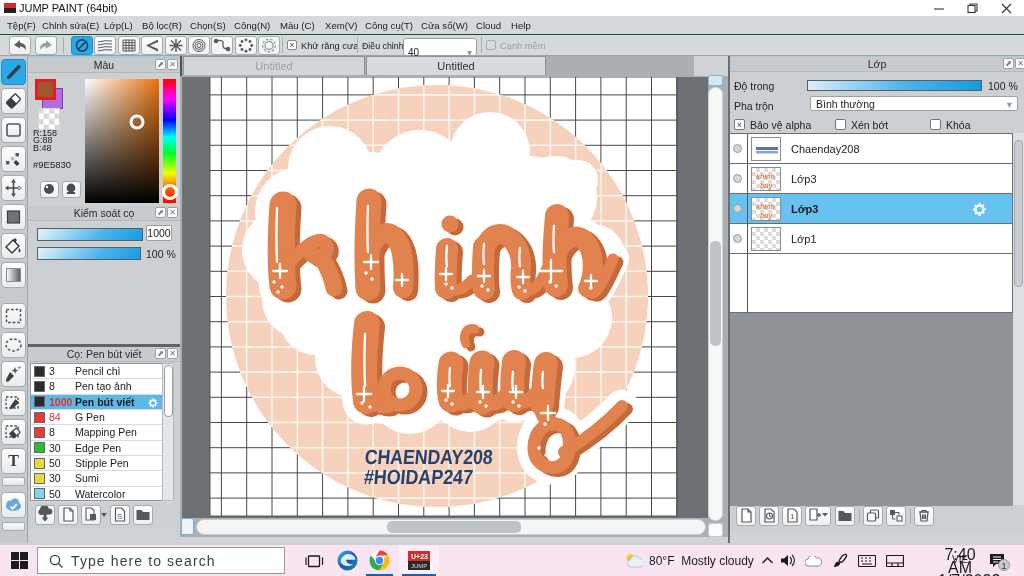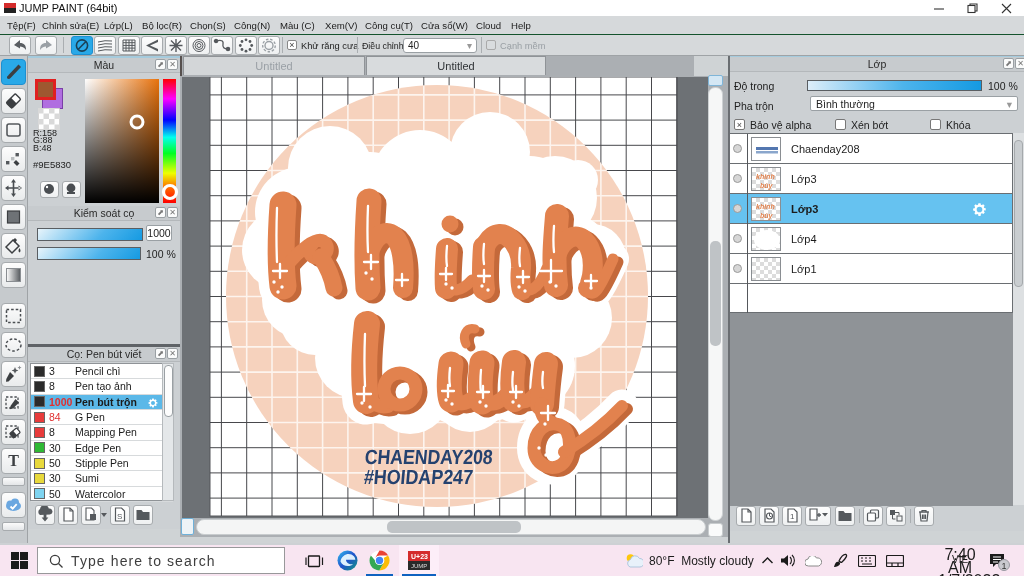--- a/index.html
+++ b/index.html
@@ -120,21 +120,21 @@
         </svg></div>
     <div class="tbtn" style="left:258px"><svg width="20" height="17" viewBox="0 0 20 17" stroke="#9aa0a5" stroke-width="1.4" fill="none">
           <circle cx="10" cy="8.5" r="4"></circle>
           <circle cx="10" cy="8.5" r="6.3" stroke-dasharray="2.5 1.8"></circle>
         </svg></div>
     <div class="tsep" style="left:282px"></div>
     <div style="position:absolute;left:287px;top:5px;width:10px;height:10px;background:#fff;border:1px solid #888;border-radius:2px;font-size:9px;line-height:9px;text-align:center;color:#444">×</div>
     <div class="tlabel" style="left:301px;top:6px">Khử răng cưa</div>
     <div class="tsep" style="left:357px"></div>
     <div class="tlabel" style="left:362px;top:6px;font-size:8.8px">Điều chỉnh</div>
-    <div style="position:absolute;left:403px;top:3px;width:74px;height:15px;background:#fff;border:1px solid #9aa0a4;border-radius:3px;font-size:10px;color:#222;padding:1px 4px">40<span style="float:right;color:#999">▾</span></div>
+    <div style="position:absolute;left:403px;top:3px;width:74px;height:15px;background:#fff;border:1px solid #9aa0a4;border-radius:3px;font-size:10px;color:#222;padding:8px 4px">40<span style="float:right;color:#999">▾</span></div>
     <div class="tsep" style="left:481px"></div>
     <div style="position:absolute;left:486px;top:5px;width:10px;height:10px;background:#d9dcde;border:1px solid #aaa;border-radius:2px"></div>
     <div class="tlabel" style="left:500px;top:6px;color:#9aa0a5">Cạnh mềm</div>
   </div>
   <div class="abs" id="toolcol">
     <div class="vbtn blue" style="top:3px"><svg width="23" height="24" viewBox="0 0 23 24">
           <path d="M16.5 4.5 L19 7 L9 17.5 L5.5 18.5 L6.5 15 Z" fill="#3c3f42"></path>
           <circle cx="6.8" cy="17.2" r="1.8" fill="#3c3f42"></circle>
         </svg></div>
     <div class="vbtn" style="top:32px"><svg width="23" height="24" viewBox="0 0 23 24">
@@ -264,21 +264,21 @@
           <span>Pencil chì</span>
         </div>
       <div class="brow">
           <i style="background:#2b2b2b"></i>
           <b class="num">8</b>
           <span>Pen tạo ảnh</span>
         </div>
       <div class="brow sel">
           <i style="background:#2b2b2b"></i>
           <b class="num" style="color:#e03030;font-weight:bold">1000</b>
-          <span style="font-weight:bold">Pen bút trộn</span>
+          <span style="font-weight:bold">Pen bút viết</span>
           <svg width="12" height="12" viewBox="0 0 24 24" style="position:absolute;right:14px;top:2px">
             <path fill="#fff" d="M12 8a4 4 0 100 8 4 4 0 000-8zm9 5.5l-2.2-.4a7 7 0 01-.6 1.5l1.3 1.8-2.1 2.1-1.8-1.3c-.5.3-1 .5-1.5.6L13.5 21h-3l-.4-2.2a7 7 0 01-1.5-.6l-1.8 1.3-2.1-2.1 1.3-1.8c-.3-.5-.5-1-.6-1.5L3 13.5v-3l2.2-.4c.1-.5.3-1 .6-1.5L4.5 6.8l2.1-2.1 1.8 1.3c.5-.3 1-.5 1.5-.6L10.5 3h3l.4 2.2c.5.1 1 .3 1.5.6l1.8-1.3 2.1 2.1-1.3 1.8c.3.5.5 1 .6 1.5l2.2.4v3z"></path>
           </svg>
         </div>
       <div class="brow">
           <i style="background:#e83c3c"></i>
           <b class="num" style="color:#e03030">84</b>
           <span>G Pen</span>
         </div>
       <div class="brow">
@@ -654,29 +654,20 @@
               <text x="8" y="20" font-size="7" fill="#e2824e" font-style="italic" font-weight="bold">bủy</text>
             </svg>
           </i>
           <span style="font-weight:bold">Lớp3</span>
         <svg width="17" height="17" viewBox="0 0 24 24" style="position:absolute;right:24px;top:7px">
             <path fill="#fff" d="M12 8a4 4 0 100 8 4 4 0 000-8zm9 5.5l-2.2-.4a7 7 0 01-.6 1.5l1.3 1.8-2.1 2.1-1.8-1.3c-.5.3-1 .5-1.5.6L13.5 21h-3l-.4-2.2a7 7 0 01-1.5-.6l-1.8 1.3-2.1-2.1 1.3-1.8c-.3-.5-.5-1-.6-1.5L3 13.5v-3l2.2-.4c.1-.5.3-1 .6-1.5L4.5 6.8l2.1-2.1 1.8 1.3c.5-.3 1-.5 1.5-.6L10.5 3h3l.4 2.2c.5.1 1 .3 1.5.6l1.8-1.3 2.1 2.1-1.3 1.8c.3.5.5 1 .6 1.5l2.2.4v3z"></path>
           </svg>
         </div>
       <div class="lrow">
           <s class="led"></s>
-          <i class="lthumb chk">
-            <svg width="30" height="24">
-              <ellipse cx="15" cy="12" rx="13" ry="10" fill="#fff"></ellipse>
-            </svg>
-          </i>
-          <span>Lớp4</span>
-        </div>
-      <div class="lrow">
-          <s class="led"></s>
           <i class="lthumb chk"></i>
           <span>Lớp1</span>
         </div>
       <div style="position:absolute;left:17px;top:0;width:1px;height:180px;background:#55585c"></div>
     </div>
     <div style="position:absolute;left:0;top:257px;width:283px;height:193px;background:#8f9397"></div>
     <div style="position:absolute;left:283px;top:77px;width:11px;height:372px;background:#dde0e2"></div>
     <div style="position:absolute;left:284px;top:84px;width:9px;height:147px;background:#c9cdd0;border:1px solid #a5a9ac;border-radius:4px"></div>
     <div id="layerbtns" style="position:absolute;left:0;top:450px">
       <div class="sbtn" style="left:6px"><svg width="18" height="17" viewBox="0 0 18 17">

